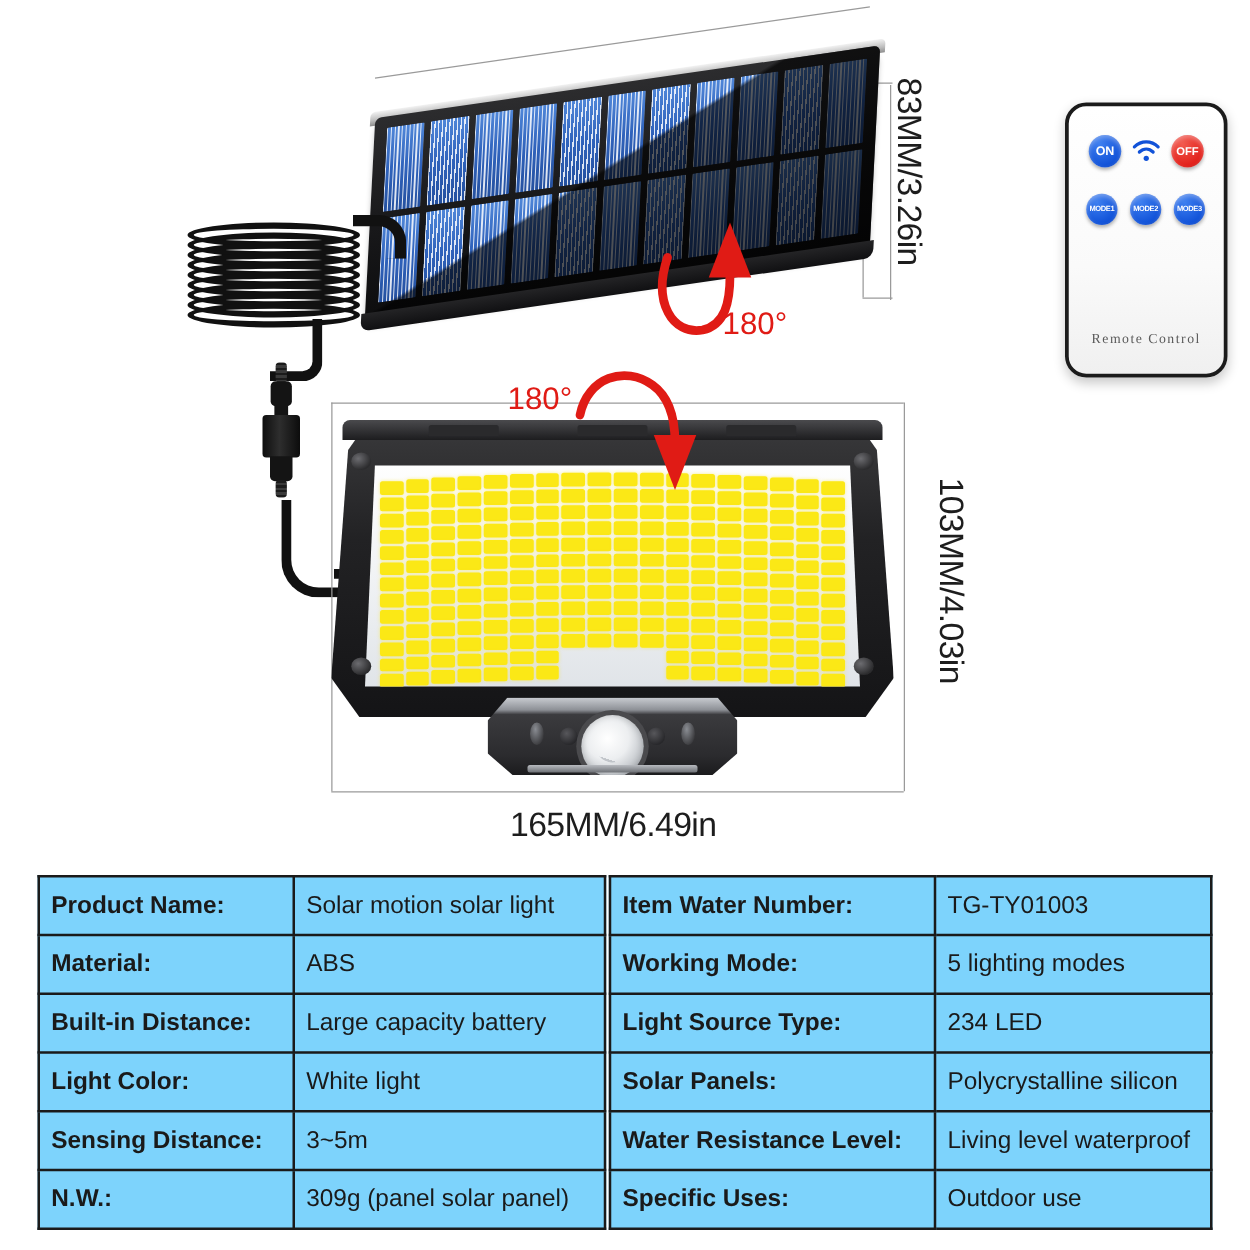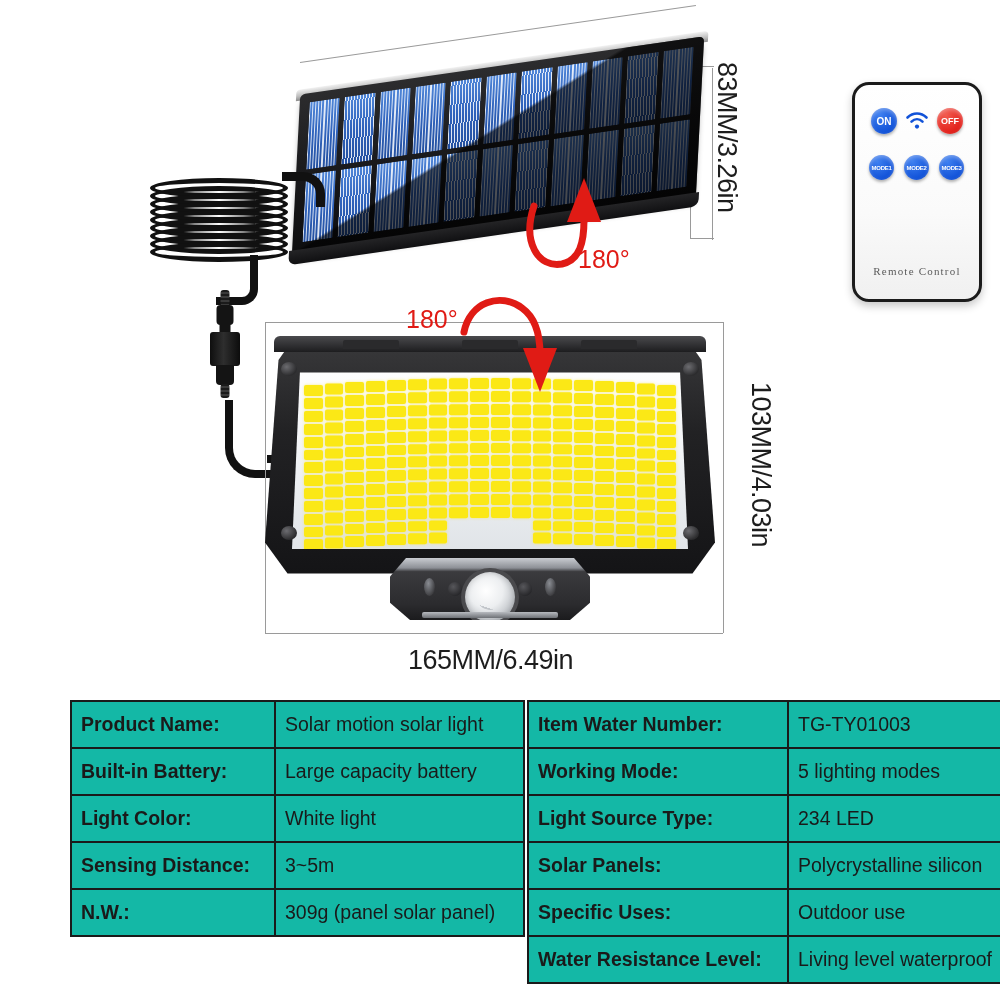--- a/index.html
+++ b/index.html
@@ -205,22 +205,21 @@
     position:absolute;left:0;right:0;bottom:22px;text-align:center;
     font-family:"Liberation Serif", serif;
     font-size:11px;color:#5a5a5a;letter-spacing:1.2px;
   }
 
   
   .spec{
     position:absolute;
     border-collapse:collapse;
     table-layout:fixed;
-    background:#14b8a6;
-    margin-left:40px;
+    background:#7dd3fc;
   }
   .spec td{
     border:2px solid #1a1a1a;
     height:45px;
     padding:0 9px;
     font-size:19.5px;
     font-family:"Liberation Sans", sans-serif;
     vertical-align:middle;
     line-height:1.05;
     white-space:nowrap;
@@ -596,21 +595,25 @@
     <div class="remote-label">Remote Control</div>
   </div>
 
   <table class="spec" id="tableLeft">
       <tbody>
         <tr>
           <td class="k" style="width: 184px;">Product Name:</td>
           <td class="v">Solar motion solar light</td>
         </tr>
         <tr>
-          <td class="k" style="width: 184px;">Built-in Battery:</td>
+          <td class="k" style="width: 184px;">Material:</td>
+          <td class="v">ABS</td>
+        </tr>
+        <tr>
+          <td class="k" style="width: 184px;">Built-in Distance:</td>
           <td class="v">Large capacity battery</td>
         </tr>
         <tr>
           <td class="k" style="width: 184px;">Light Color:</td>
           <td class="v">White light</td>
         </tr>
         <tr>
           <td class="k" style="width: 184px;">Sensing Distance:</td>
           <td class="v">3~5m</td>
         </tr>
@@ -632,23 +635,23 @@
         </tr>
         <tr>
           <td class="k" style="width: 240px;">Light Source Type:</td>
           <td class="v">234 LED</td>
         </tr>
         <tr>
           <td class="k" style="width: 240px;">Solar Panels:</td>
           <td class="v">Polycrystalline silicon</td>
         </tr>
         <tr>
+          <td class="k" style="width: 240px;">Water Resistance Level:</td>
+          <td class="v">Living level waterproof</td>
+        </tr>
+        <tr>
           <td class="k" style="width: 240px;">Specific Uses:</td>
           <td class="v">Outdoor use</td>
         </tr>
-        <tr>
-          <td class="k" style="width: 240px;">Water Resistance Level:</td>
-          <td class="v">Living level waterproof</td>
-        </tr>
       </tbody>
     </table>
 
 </div>
 
 </body></html>

